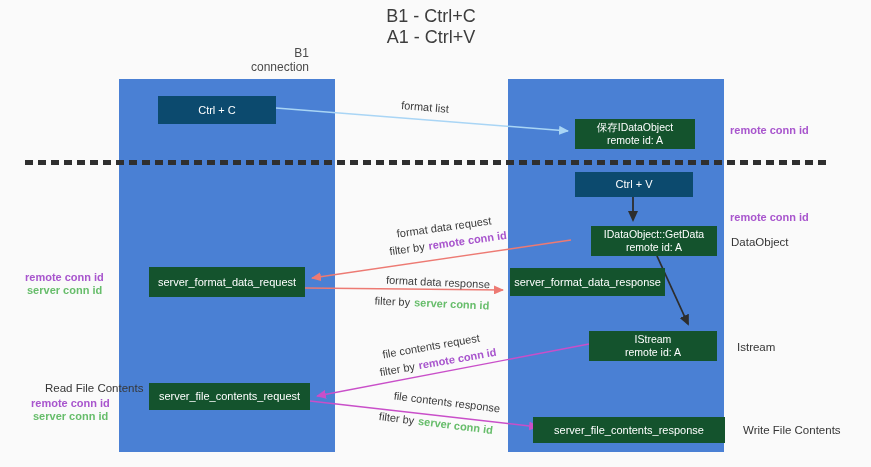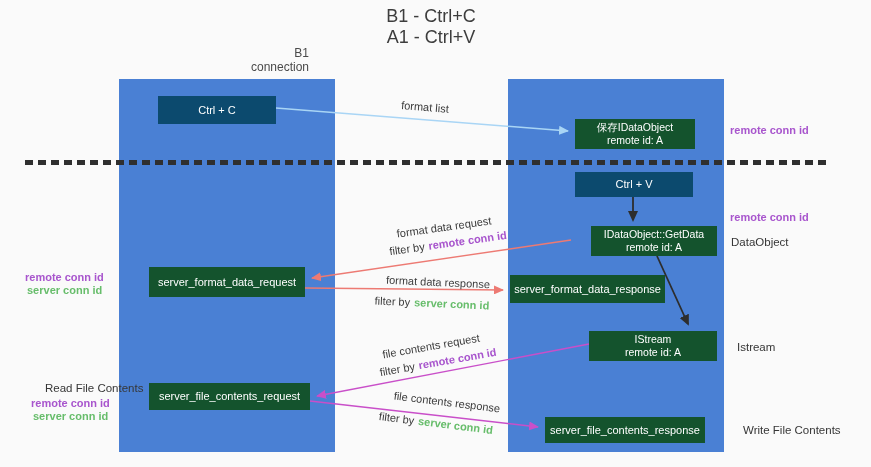--- a/index.html
+++ b/index.html
@@ -84,34 +84,34 @@
 
   <div class="box box-orange two-line" style="left:571px;top:226px;width:126px;height:30px;margin-left:20px;">
     <div>IDataObject::GetData</div>
     <div>remote id: A</div>
   </div>
 
   <div class="box box-orange one-line" style="left:149px;top:267px;width:156px;height:30px;line-height:30px;">
     <span>server_format_data_request</span>
   </div>
 
-  <div class="box box-orange one-line" style="left:510px;top:275px;width:155px;height:28px;line-height:28px;">
+  <div class="box box-orange one-line" style="left:510px;top:268px;width:155px;height:28px;line-height:28px;">
     <span>server_format_data_response</span>
   </div>
 
   <div class="box box-orange two-line" style="left:589px;top:331px;width:128px;height:30px;">
     <div>IStream</div>
     <div>remote id: A</div>
   </div>
 
   <div class="box box-orange one-line" style="left:149px;top:383px;width:161px;height:27px;line-height:27px;">
     <span>server_file_contents_request</span>
   </div>
 
-  <div class="box box-orange one-line" style="left:545px;top:417px;width:160px;height:26px;line-height:26px;">
+  <div class="box box-orange one-line" style="left:533px;top:417px;width:192px;height:26px;line-height:26px;">
     <span>server_file_contents_response</span>
   </div>
 
   <div class="plbl" style="left:730px;top:124px;">remote conn id</div>
   <div class="plbl" style="left:730px;top:211px;">remote conn id</div>
   <div class="lbl" style="left:731px;top:236px;">DataObject</div>
   <div class="lbl" style="left:737px;top:341px;">Istream</div>
   <div class="lbl" style="left:735px;top:424px;margin-left:8px;">Write File Contents</div>
 
   <div class="plbl" style="left:25px;top:271px;">remote conn id</div>

